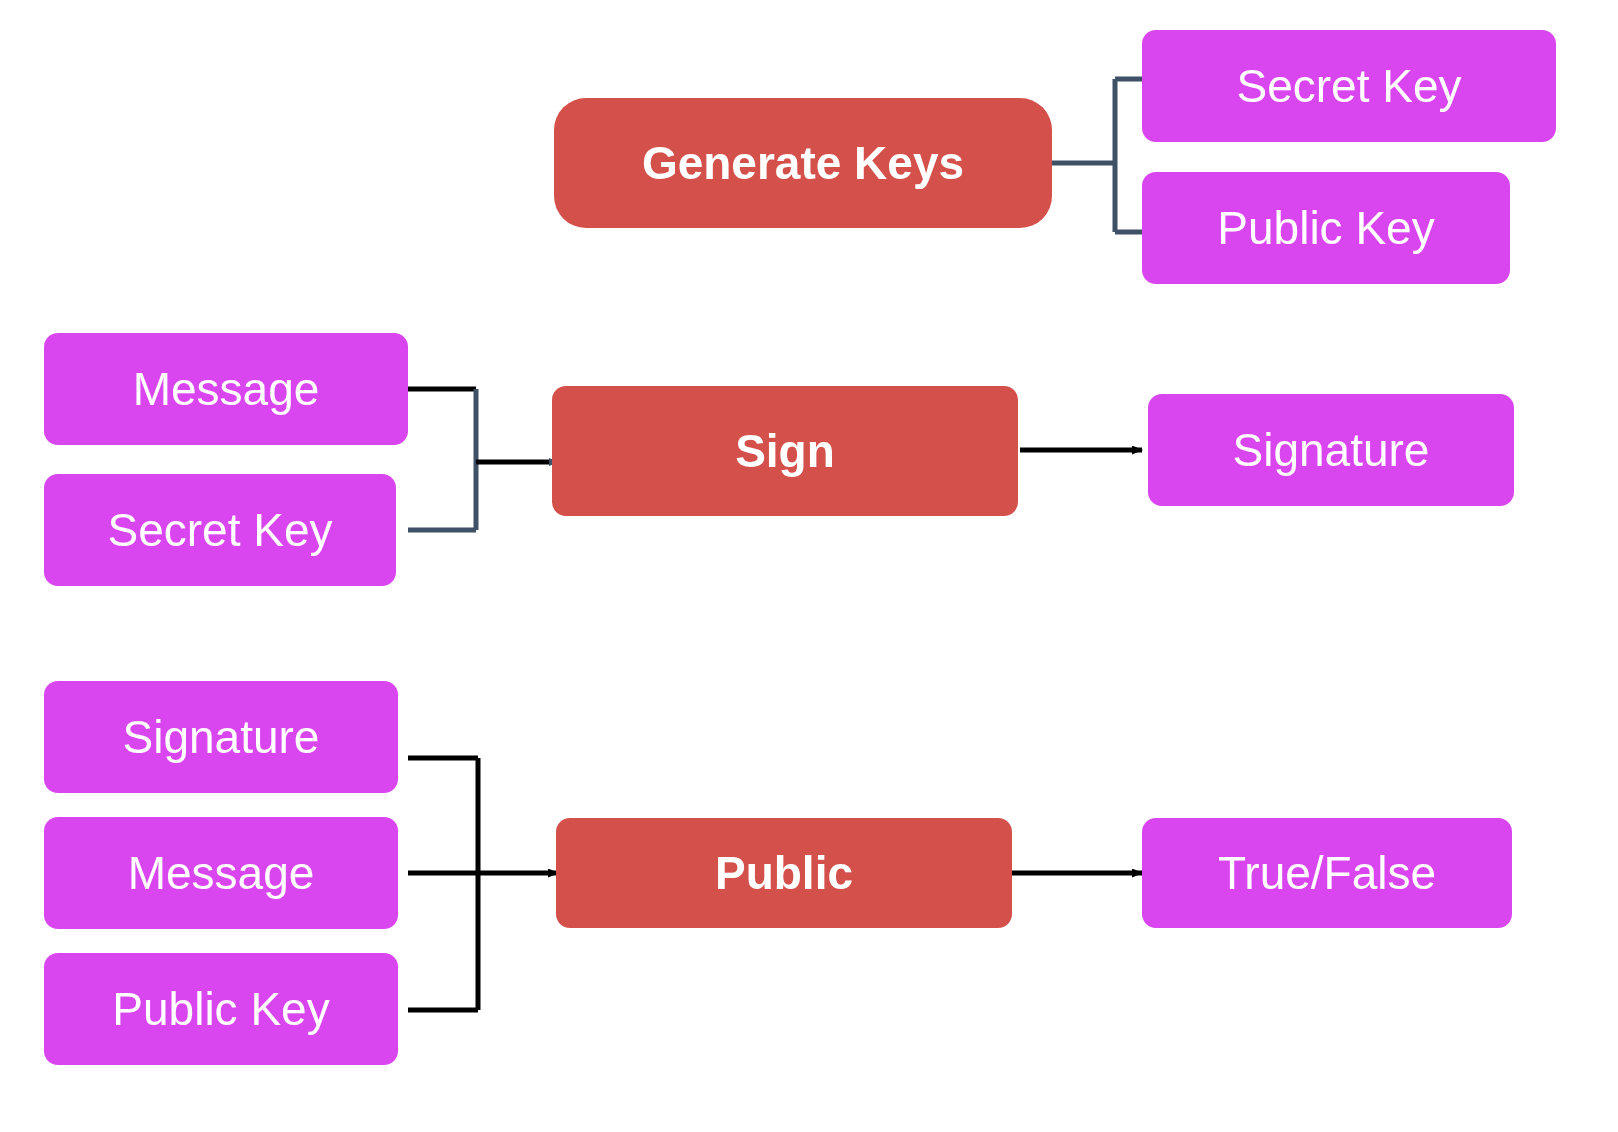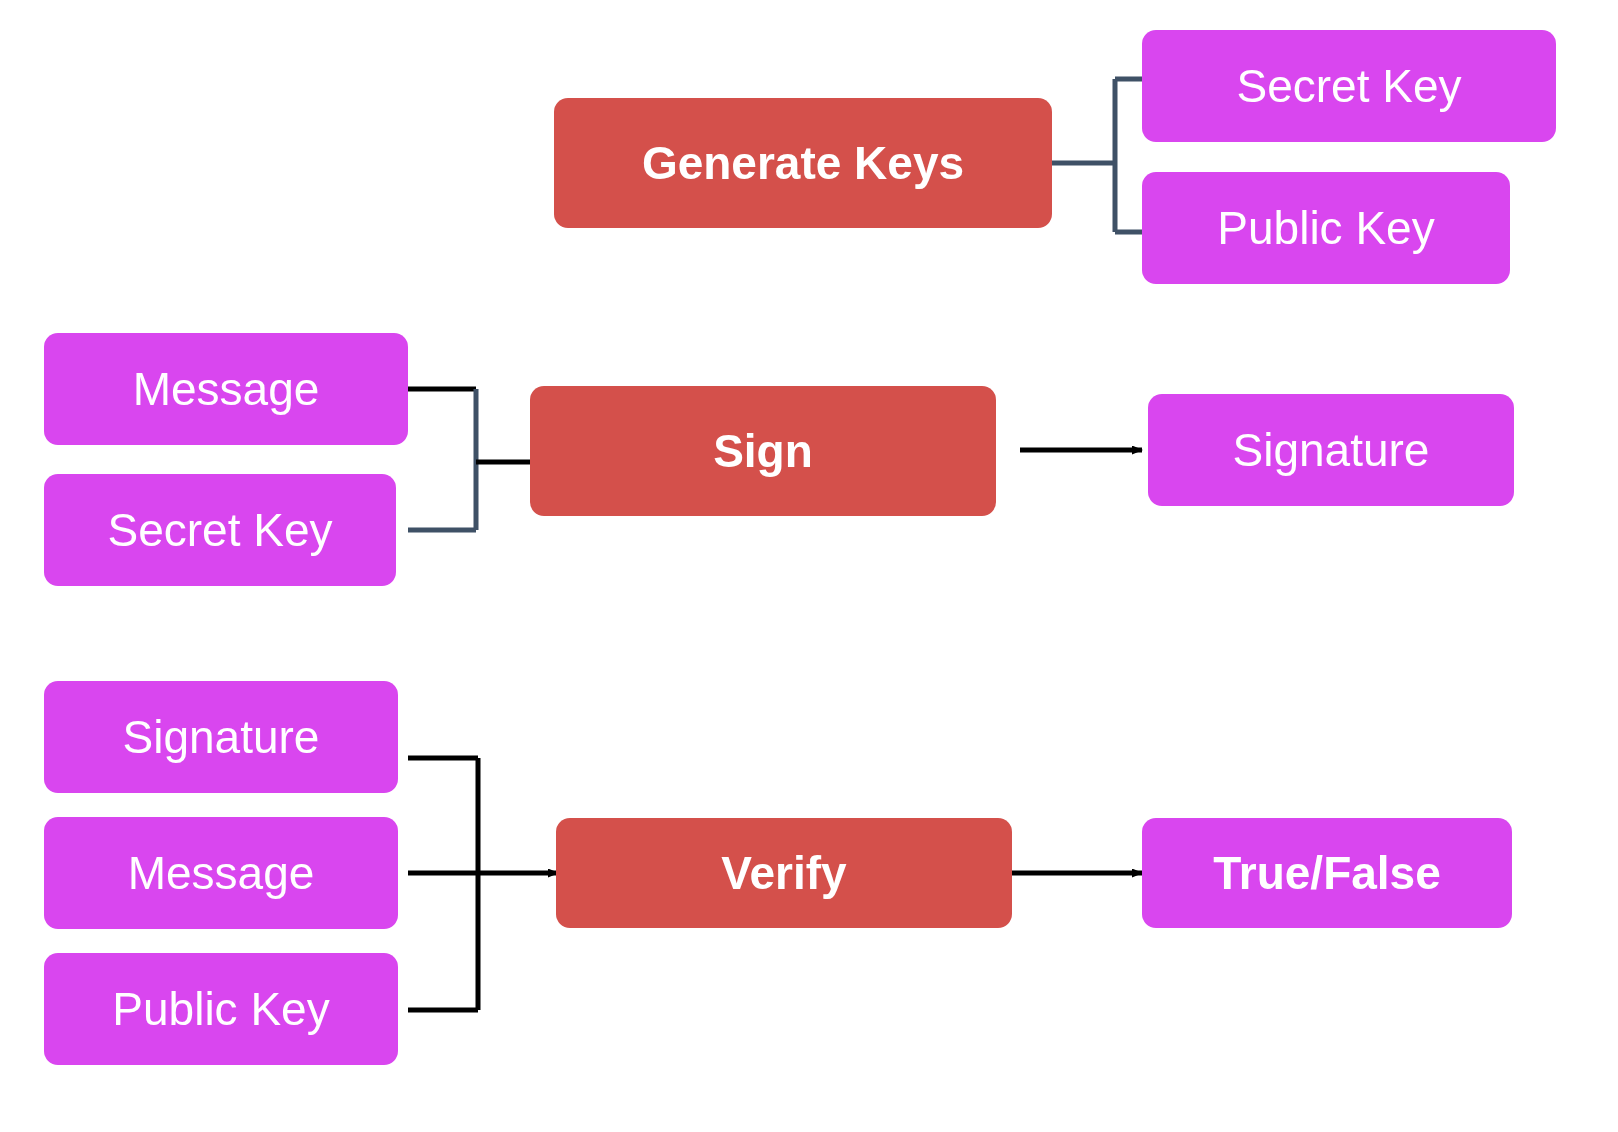--- a/index.html
+++ b/index.html
@@ -89,61 +89,61 @@
       <path d="M408,1010 L478,1010" stroke="#000000" stroke-width="5" fill="none"></path>
       <path d="M478,758 L478,1010" stroke="#000000" stroke-width="5" fill="none"></path>
       <path d="M408,873 L558,873" stroke="#000000" stroke-width="5" fill="none" marker-end="url(#arrow-black)"></path>
     </g>
 
     <g>
       <path d="M1012,873 L1142,873" stroke="#000000" stroke-width="5" fill="none" marker-end="url(#arrow-black)"></path>
     </g>
   </svg>
 
-  <div class="node node-op" style="left:554px; top:98px; width:498px; height:130px;">
+  <div class="node node-op" style="left:554px; top:98px; width:498px; height:130px;border-radius:32px;">
     <span class="node-label">Generate Keys</span>
   </div>
 
   <div class="node node-data" style="left:1142px; top:30px; width:414px; height:112px;">
     <span class="node-label">Secret Key</span>
   </div>
 
   <div class="node node-data" style="left:1142px; top:172px; width:368px; height:112px;">
     <span class="node-label">Public Key</span>
   </div>
 
   <div class="node node-data" style="left:44px; top:333px; width:364px; height:112px;">
     <span class="node-label">Message</span>
   </div>
 
   <div class="node node-data" style="left:44px; top:474px; width:352px; height:112px;">
     <span class="node-label">Secret Key</span>
   </div>
 
-  <div class="node node-op" style="left:530px; top:386px; width:466px; height:130px;">
+  <div class="node node-op" style="left:552px; top:386px; width:466px; height:130px;">
     <span class="node-label">Sign</span>
   </div>
 
   <div class="node node-data" style="left:1148px; top:394px; width:366px; height:112px;">
     <span class="node-label">Signature</span>
   </div>
 
   <div class="node node-data" style="left:44px; top:681px; width:354px; height:112px;">
     <span class="node-label">Signature</span>
   </div>
 
   <div class="node node-data" style="left:44px; top:817px; width:354px; height:112px;">
     <span class="node-label">Message</span>
   </div>
 
   <div class="node node-data" style="left:44px; top:953px; width:354px; height:112px;">
     <span class="node-label">Public Key</span>
   </div>
 
   <div class="node node-op" style="left:556px; top:818px; width:456px; height:110px;">
-    <span class="node-label">Verify</span>
+    <span class="node-label">Public</span>
   </div>
 
-  <div class="node node-data" style="left:1142px; top:818px; width:370px; height:110px;font-weight:bold;">
+  <div class="node node-data" style="left:1142px; top:818px; width:370px; height:110px;">
     <span class="node-label">True/False</span>
   </div>
 
 </div>
 
 </body></html>

